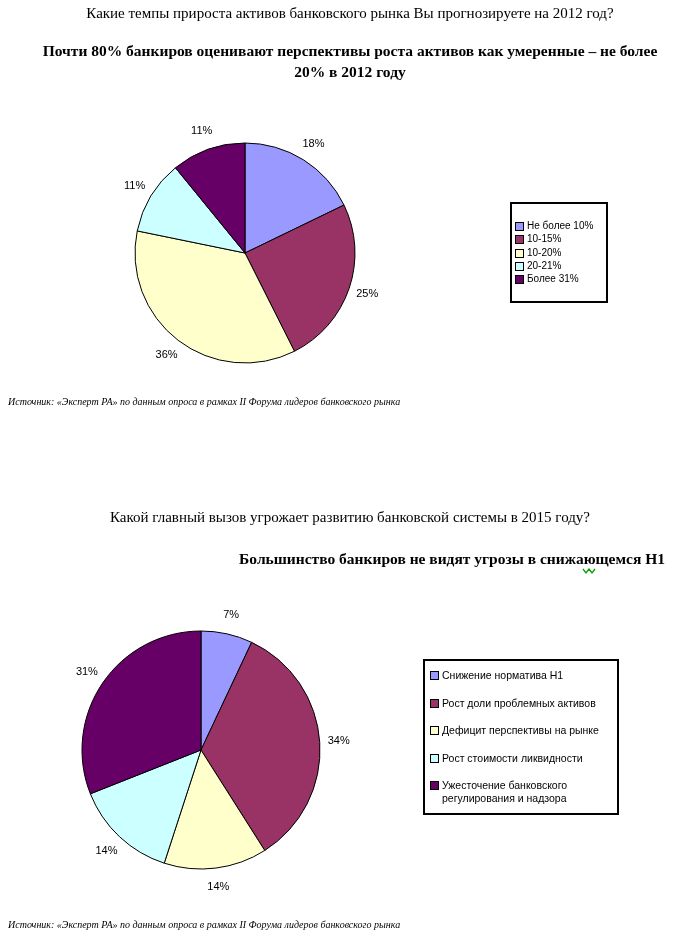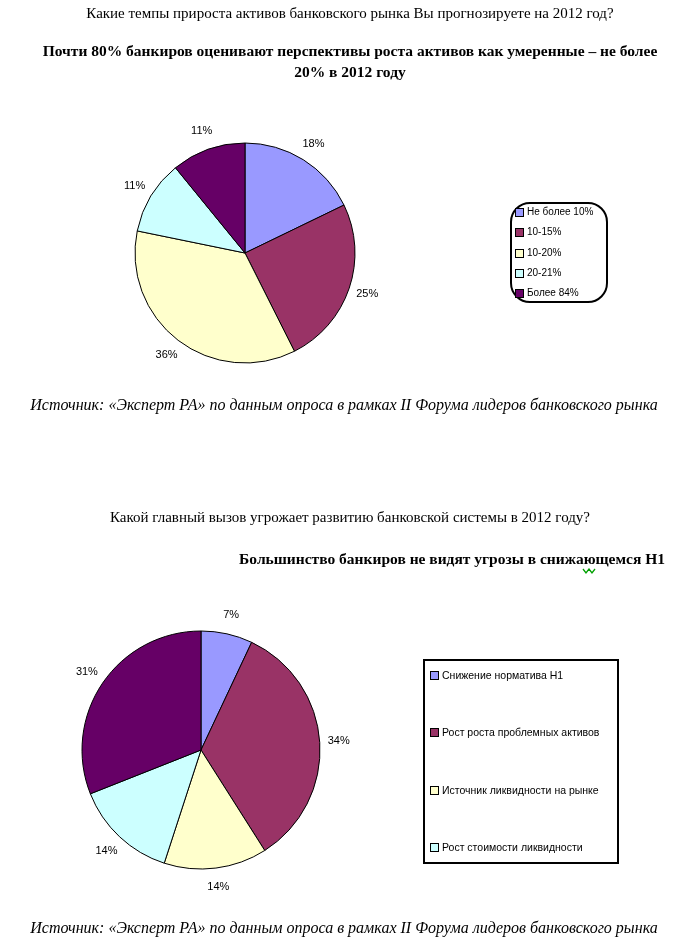--- a/index.html
+++ b/index.html
@@ -13,36 +13,36 @@
   }
   #q1{top:5px;}
   #q2{top:509px;}
   .headline{
     position:absolute;left:35px;width:630px;text-align:center;font-weight:bold;
     font-size:15.5px;line-height:21px;font-family:"Liberation Serif",serif;
   }
   #h1{top:40px;}
   #h2{top:548px;text-align:right;}
   .source{
-    position:absolute;left:0;width:688px;text-align:center;font-style:italic;
-    font-size:16px;font-family:"Liberation Serif",serif;
+    position:absolute;left:8px;width:688px;text-align:left;font-style:italic;
+    font-size:10px;font-family:"Liberation Serif",serif;
   }
   #s1{top:396px;}
   #s2{top:919px;}
   svg.pie{position:absolute;left:0;}
   #pie1{top:118px;}
   #pie2{top:598px;}
   .pie-label{font-family:"Liberation Sans",sans-serif;font-size:11px;fill:#000;}
   .legend{
     position:absolute;border:2px solid #000;background:#fff;box-sizing:border-box;
     display:flex;flex-direction:column;justify-content:space-between;
     font-family:"Liberation Sans",sans-serif;
   }
-  #legend1{left:510px;top:202px;width:98px;height:101px;padding:2px 3px;font-size:10px;line-height:12px;border-radius:20px;}
-  #legend2{left:423px;top:659px;width:196px;height:205px;padding:8px 5px;font-size:10.5px;line-height:13px;}
+  #legend1{left:510px;top:202px;width:98px;height:101px;padding:16px 3px;font-size:10px;line-height:12px;}
+  #legend2{left:423px;top:659px;width:196px;height:156px;padding:8px 5px;font-size:10.5px;line-height:13px;}
   .legend-item{display:flex;align-items:flex-start;}
   .swatch{width:7px;height:7px;border:1px solid #000;margin:2px 3px 0 0;flex:0 0 auto;}
   .squiggle{position:absolute;left:582px;top:568px;}
 </style>
 </head>
 <body>
 
 <div class="question" id="q1">Какие темпы прироста активов банковского рынка Вы прогнозируете на 2012 год?</div>
 
 <div class="headline" id="h1">Почти 80% банкиров оценивают перспективы роста активов как умеренные – не более 20% в 2012 году</div>
@@ -72,27 +72,27 @@
     <div class="legend-item">
       <span class="swatch" style="background: rgb(255, 255, 204);"></span>
       <span class="legend-label">10-20%</span>
     </div>
     <div class="legend-item">
       <span class="swatch" style="background: rgb(204, 255, 255);"></span>
       <span class="legend-label">20-21%</span>
     </div>
     <div class="legend-item">
       <span class="swatch" style="background: rgb(102, 0, 102);"></span>
-      <span class="legend-label">Более 84%</span>
+      <span class="legend-label">Более 31%</span>
     </div>
   </div>
 
 <div class="source" id="s1">Источник: «Эксперт РА» по данным опроса в рамках II Форума лидеров банковского рынка</div>
 
-<div class="question" id="q2">Какой главный вызов угрожает развитию банковской системы в 2012 году?</div>
+<div class="question" id="q2">Какой главный вызов угрожает развитию банковской системы в 2015 году?</div>
 
 <div class="headline" id="h2">Большинство банкиров не видят угрозы в снижающемся Н1</div>
 
 <svg class="squiggle" width="14" height="7" viewBox="0 0 14 7">
   <path d="M1 1 L4 5 L7 1 L10 5 L13 1" stroke="#00a000" stroke-width="1.3" fill="none"></path>
 </svg>
 
 <svg class="pie" id="pie2" width="440" height="310" viewBox="0 0 440 310">
     <path d="M 201 152 L 201.00 33.00 A 119 119 0 0 1 251.67 44.33 Z" fill="#9999ff" stroke="#000000" stroke-width="1"></path>
     <text x="231.1" y="17.3" text-anchor="middle" dominant-baseline="middle" class="pie-label">7%</text>
@@ -106,25 +106,29 @@
     <text x="86.9" y="74.4" text-anchor="middle" dominant-baseline="middle" class="pie-label">31%</text>
   </svg>
 
 <div class="legend" id="legend2">
     <div class="legend-item">
       <span class="swatch" style="background: rgb(153, 153, 255);"></span>
       <span class="legend-label">Снижение норматива Н1</span>
     </div>
     <div class="legend-item">
       <span class="swatch" style="background: rgb(153, 51, 102);"></span>
-      <span class="legend-label">Рост роста проблемных активов</span>
+      <span class="legend-label">Рост доли проблемных активов</span>
     </div>
     <div class="legend-item">
       <span class="swatch" style="background: rgb(255, 255, 204);"></span>
-      <span class="legend-label">Источник ликвидности на рынке</span>
+      <span class="legend-label">Дефицит перспективы на рынке</span>
     </div>
     <div class="legend-item">
       <span class="swatch" style="background: rgb(204, 255, 255);"></span>
       <span class="legend-label">Рост стоимости ликвидности</span>
+    </div>
+    <div class="legend-item">
+      <span class="swatch" style="background: rgb(102, 0, 102);"></span>
+      <span class="legend-label">Ужесточение банковского регулирования и надзора</span>
     </div>
   </div>
 
 <div class="source" id="s2">Источник: «Эксперт РА» по данным опроса в рамках II Форума лидеров банковского рынка</div>
 
 </body></html>

